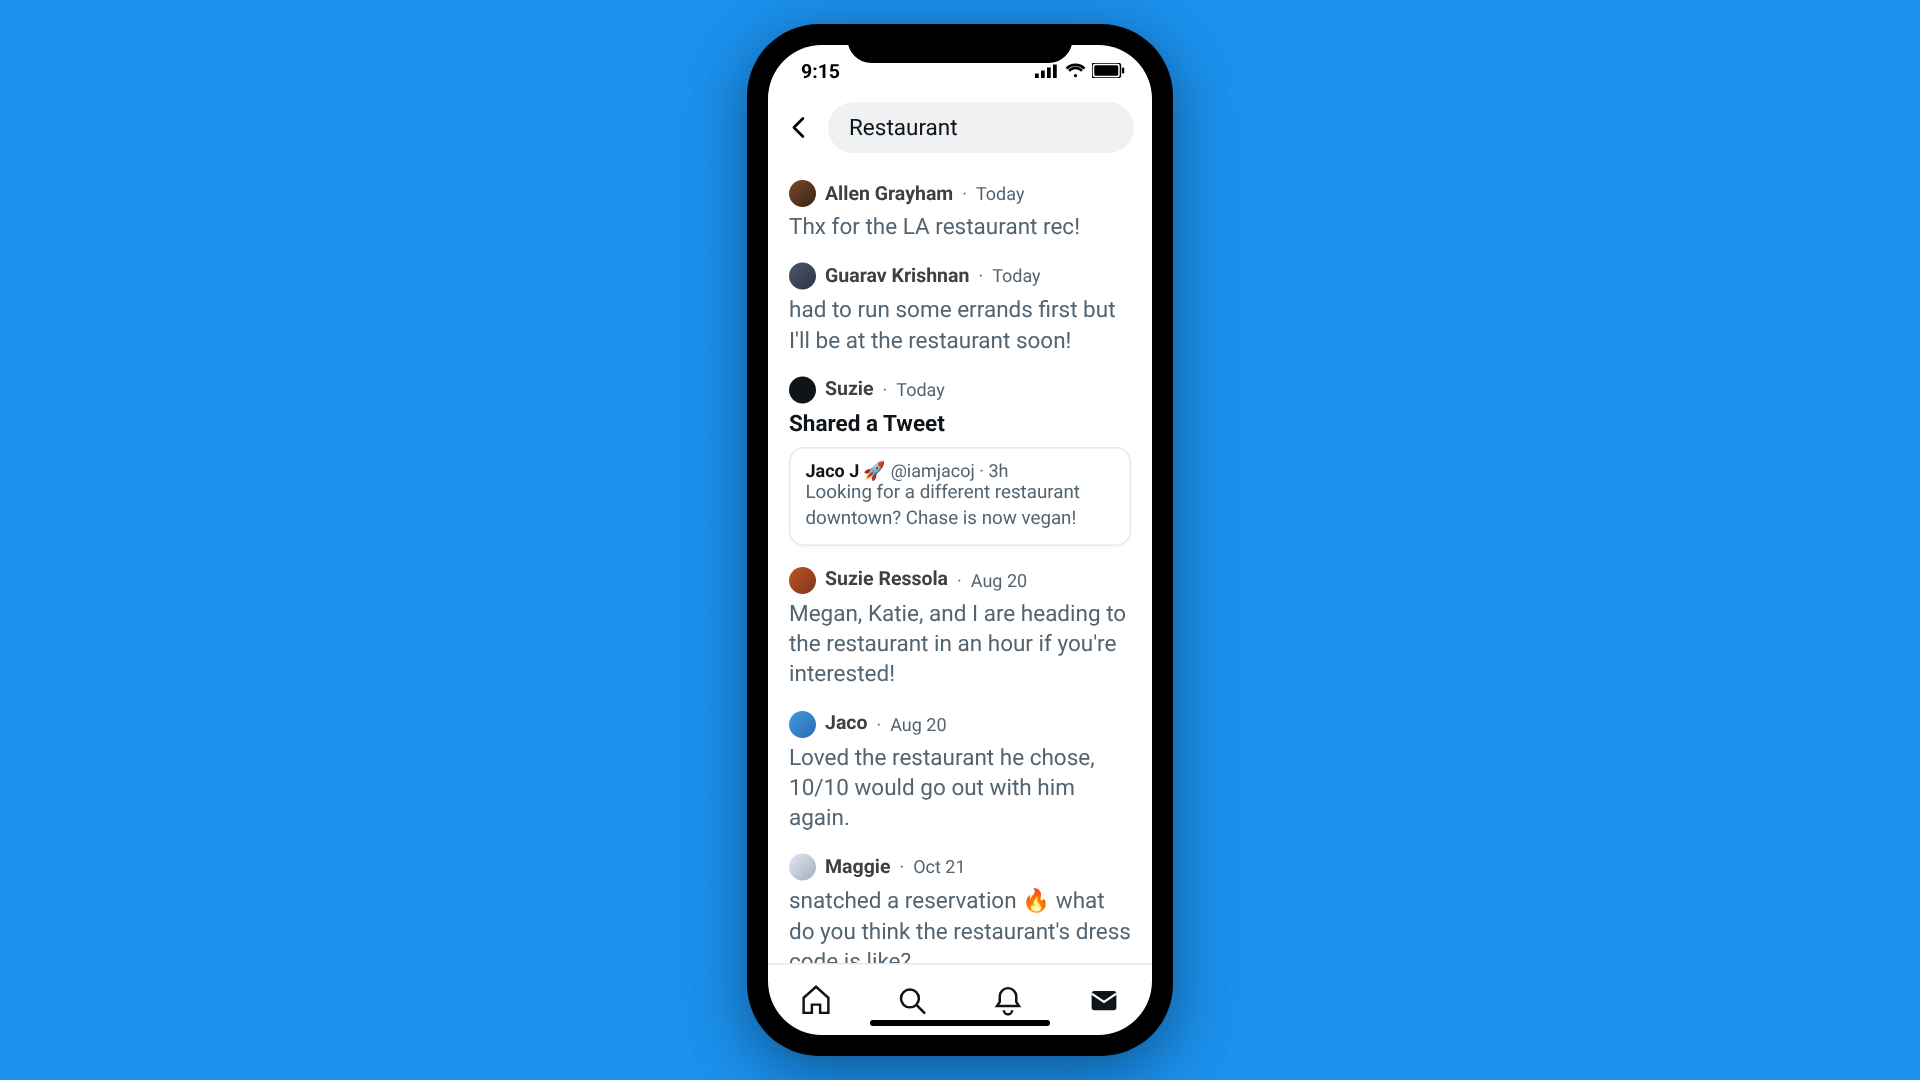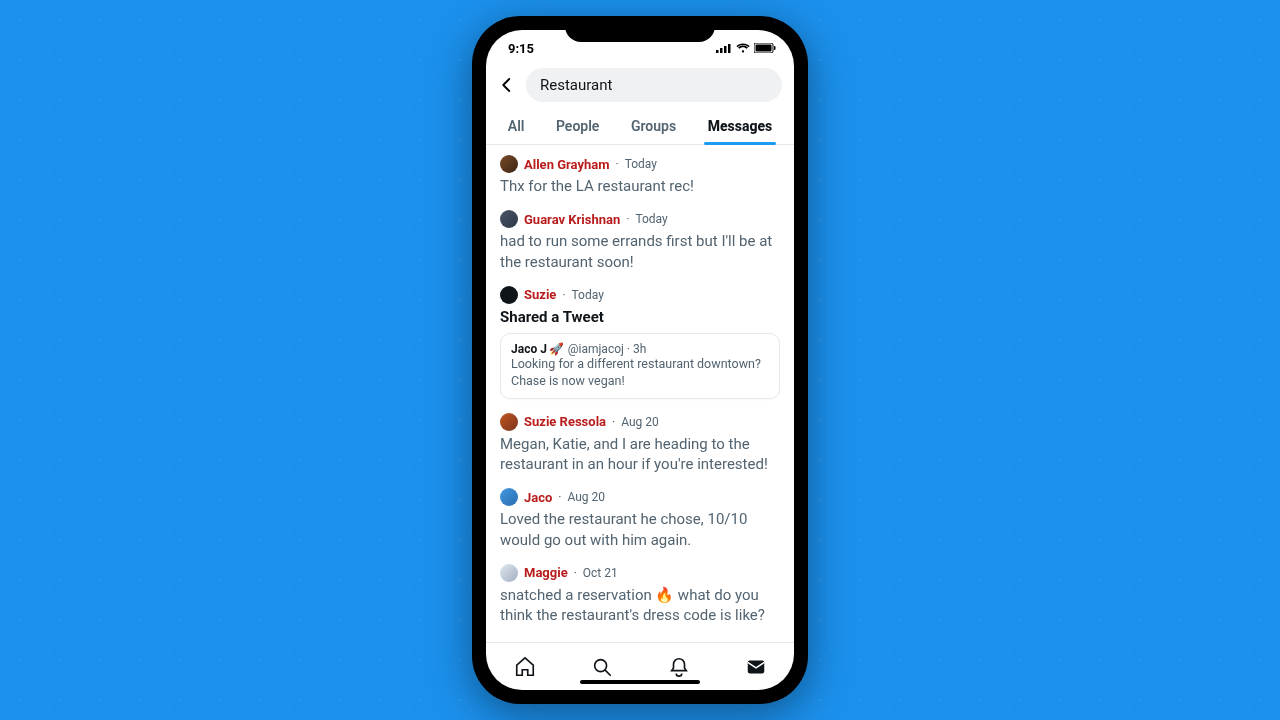--- a/index.html
+++ b/index.html
@@ -16,21 +16,21 @@
   body::before {
     content: "";
     position: absolute; inset: 0;
     background:
       radial-gradient(rgba(255,255,255,.08) 1px, transparent 1px) 0 0/40px 40px,
       radial-gradient(rgba(255,255,255,.05) 1px, transparent 1px) 20px 20px/60px 60px;
     pointer-events: none;
   }
 
   .phone {
-    width: 336px;
+    width: 284px;
     height: 688px;
     background: #000;
     border-radius: 48px;
     padding: 14px;
     position: relative;
     box-shadow: 0 10px 40px rgba(0,0,0,.4);
   }
   .screen {
     width: 100%;
     height: 100%;
@@ -112,21 +112,21 @@
     margin-bottom: 14px;
   }
   .msg-head {
     display:flex; align-items:center; gap:6px;
     margin-bottom:3px;
   }
   .avatar {
     width:18px; height:18px; border-radius:50%;
     flex-shrink:0;
   }
-  .name { font-size:13px; font-weight:700; color:#b91c1c; }
+  .name { font-size:13px; font-weight:700; color:#404040; }
   .dot { color:#536471; font-size:12px; }
   .meta { font-size:12px; color:#536471; }
   .body { font-size:15px; color:#536471; line-height:1.35; }
   .body.bold { color:#0f1419; font-weight:700; }
 
   .tweet-card {
     margin-top:6px;
     border:1px solid #e6e8ea;
     border-radius:10px;
     padding:8px 10px;
@@ -195,26 +195,20 @@
       <div class="back-btn">
         <svg width="18" height="18" viewBox="0 0 24 24">
             <path d="M15 4l-8 8 8 8" stroke="#000" stroke-width="2.4" fill="none" stroke-linecap="round" stroke-linejoin="round"></path>
           </svg>
       </div>
       <div class="search-field">
         <span>Restaurant</span>
       </div>
     </div>
 
-    <div class="tabs">
-      <div class="tab"><span>All</span></div>
-      <div class="tab"><span>People</span></div>
-      <div class="tab"><span>Groups</span></div>
-      <div class="tab active"><span>Messages</span></div>
-    </div>
 
     <div class="results" id="results">
         <div class="msg">
           <div class="msg-head">
             <div class="avatar av1"></div>
             <span class="name">Allen Grayham</span>
             <span class="dot">·</span>
             <span class="meta">Today</span>
           </div>
           <div class="body">Thx for the LA restaurant rec!</div>

